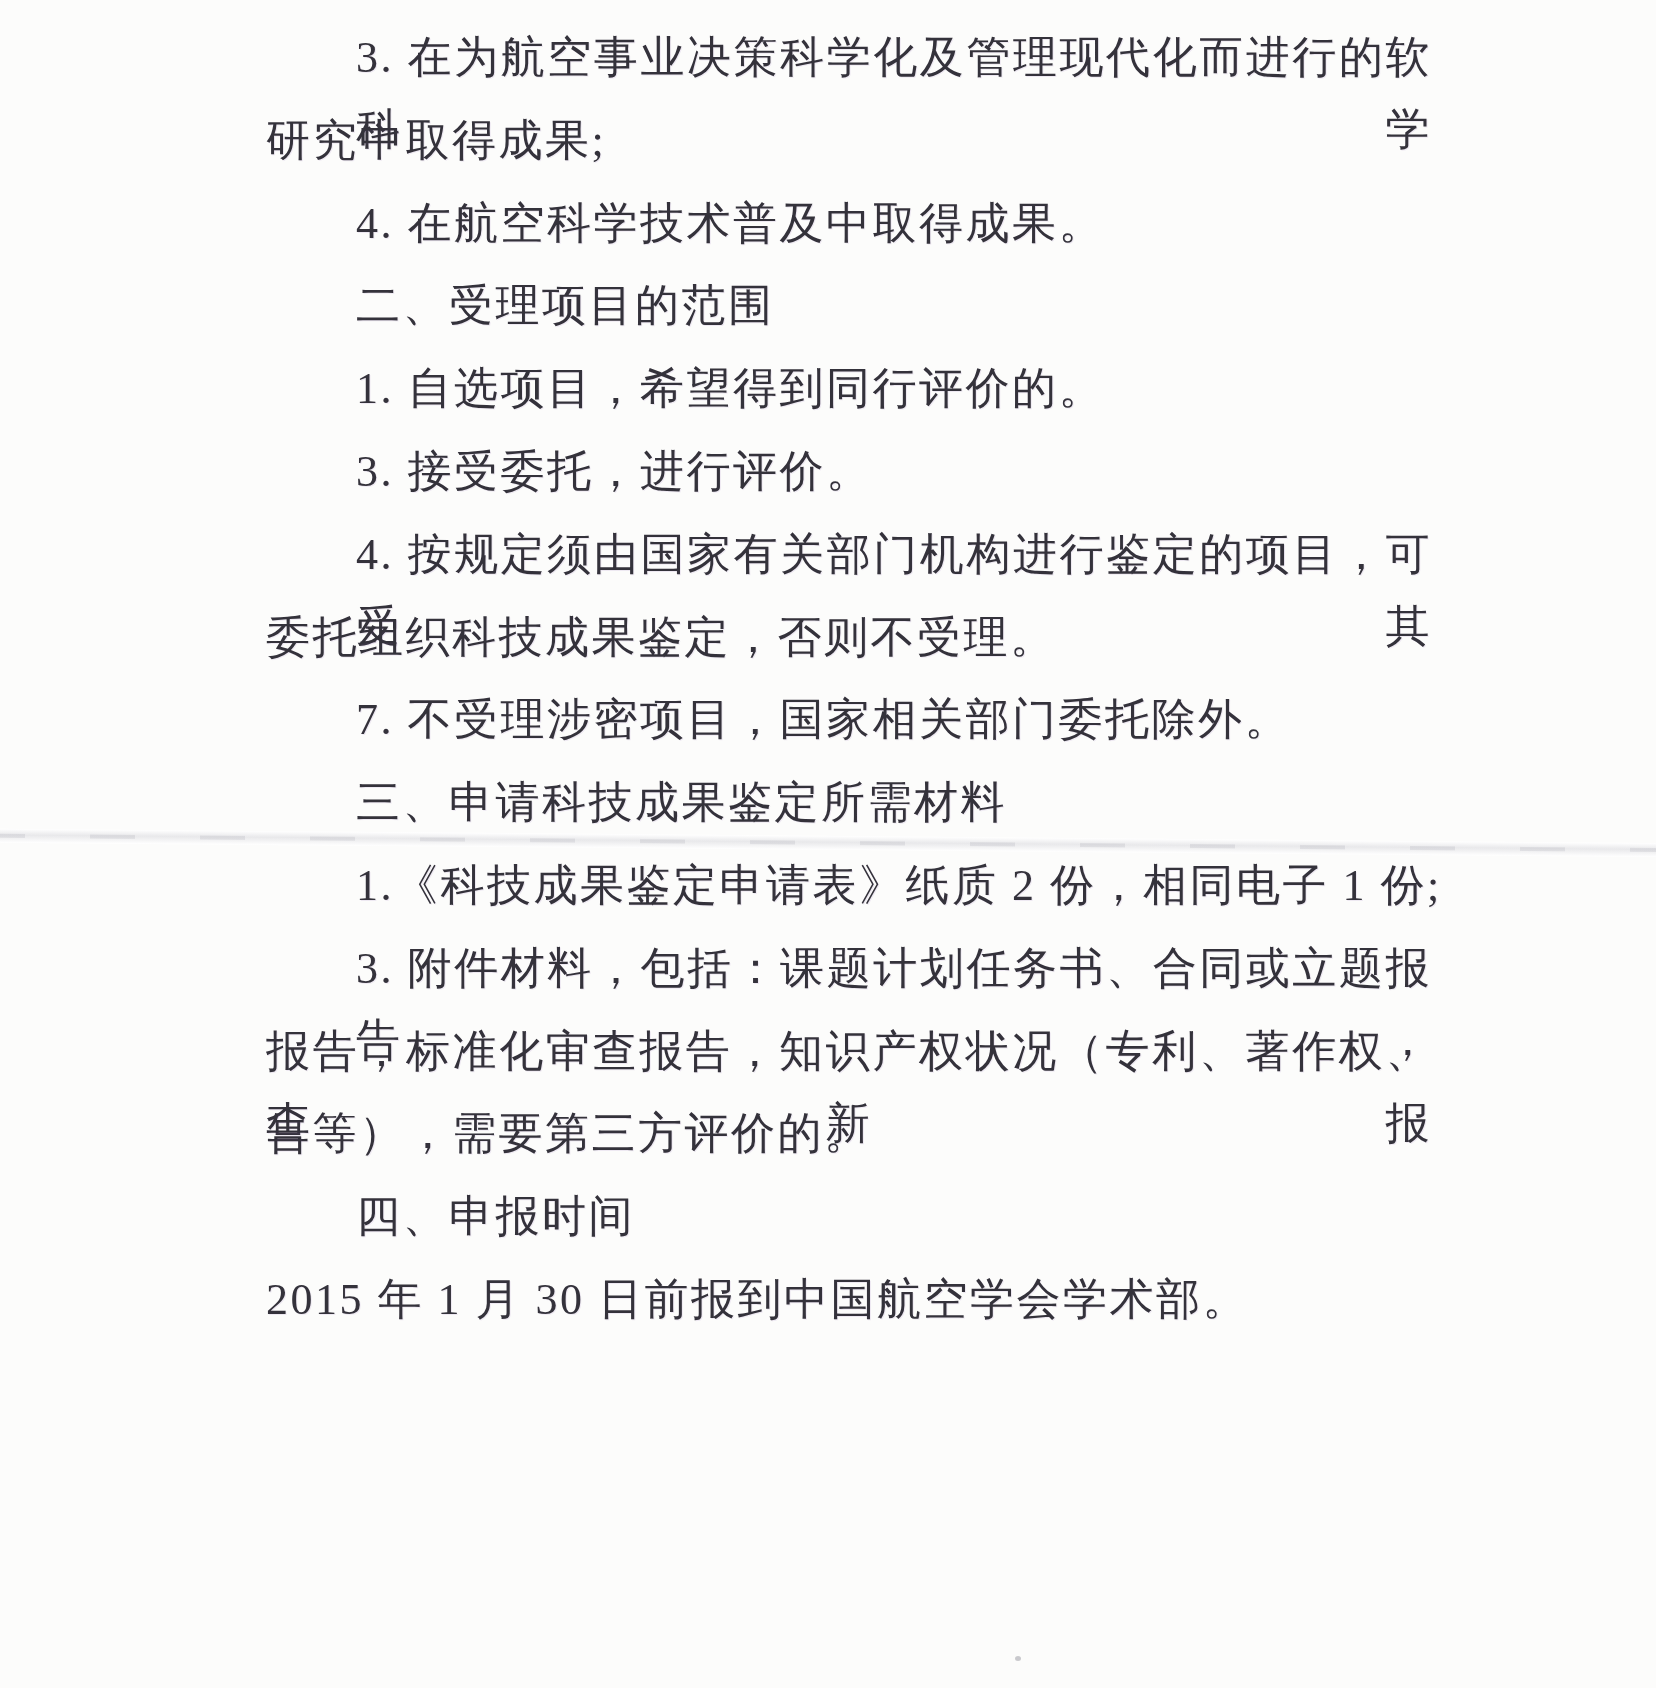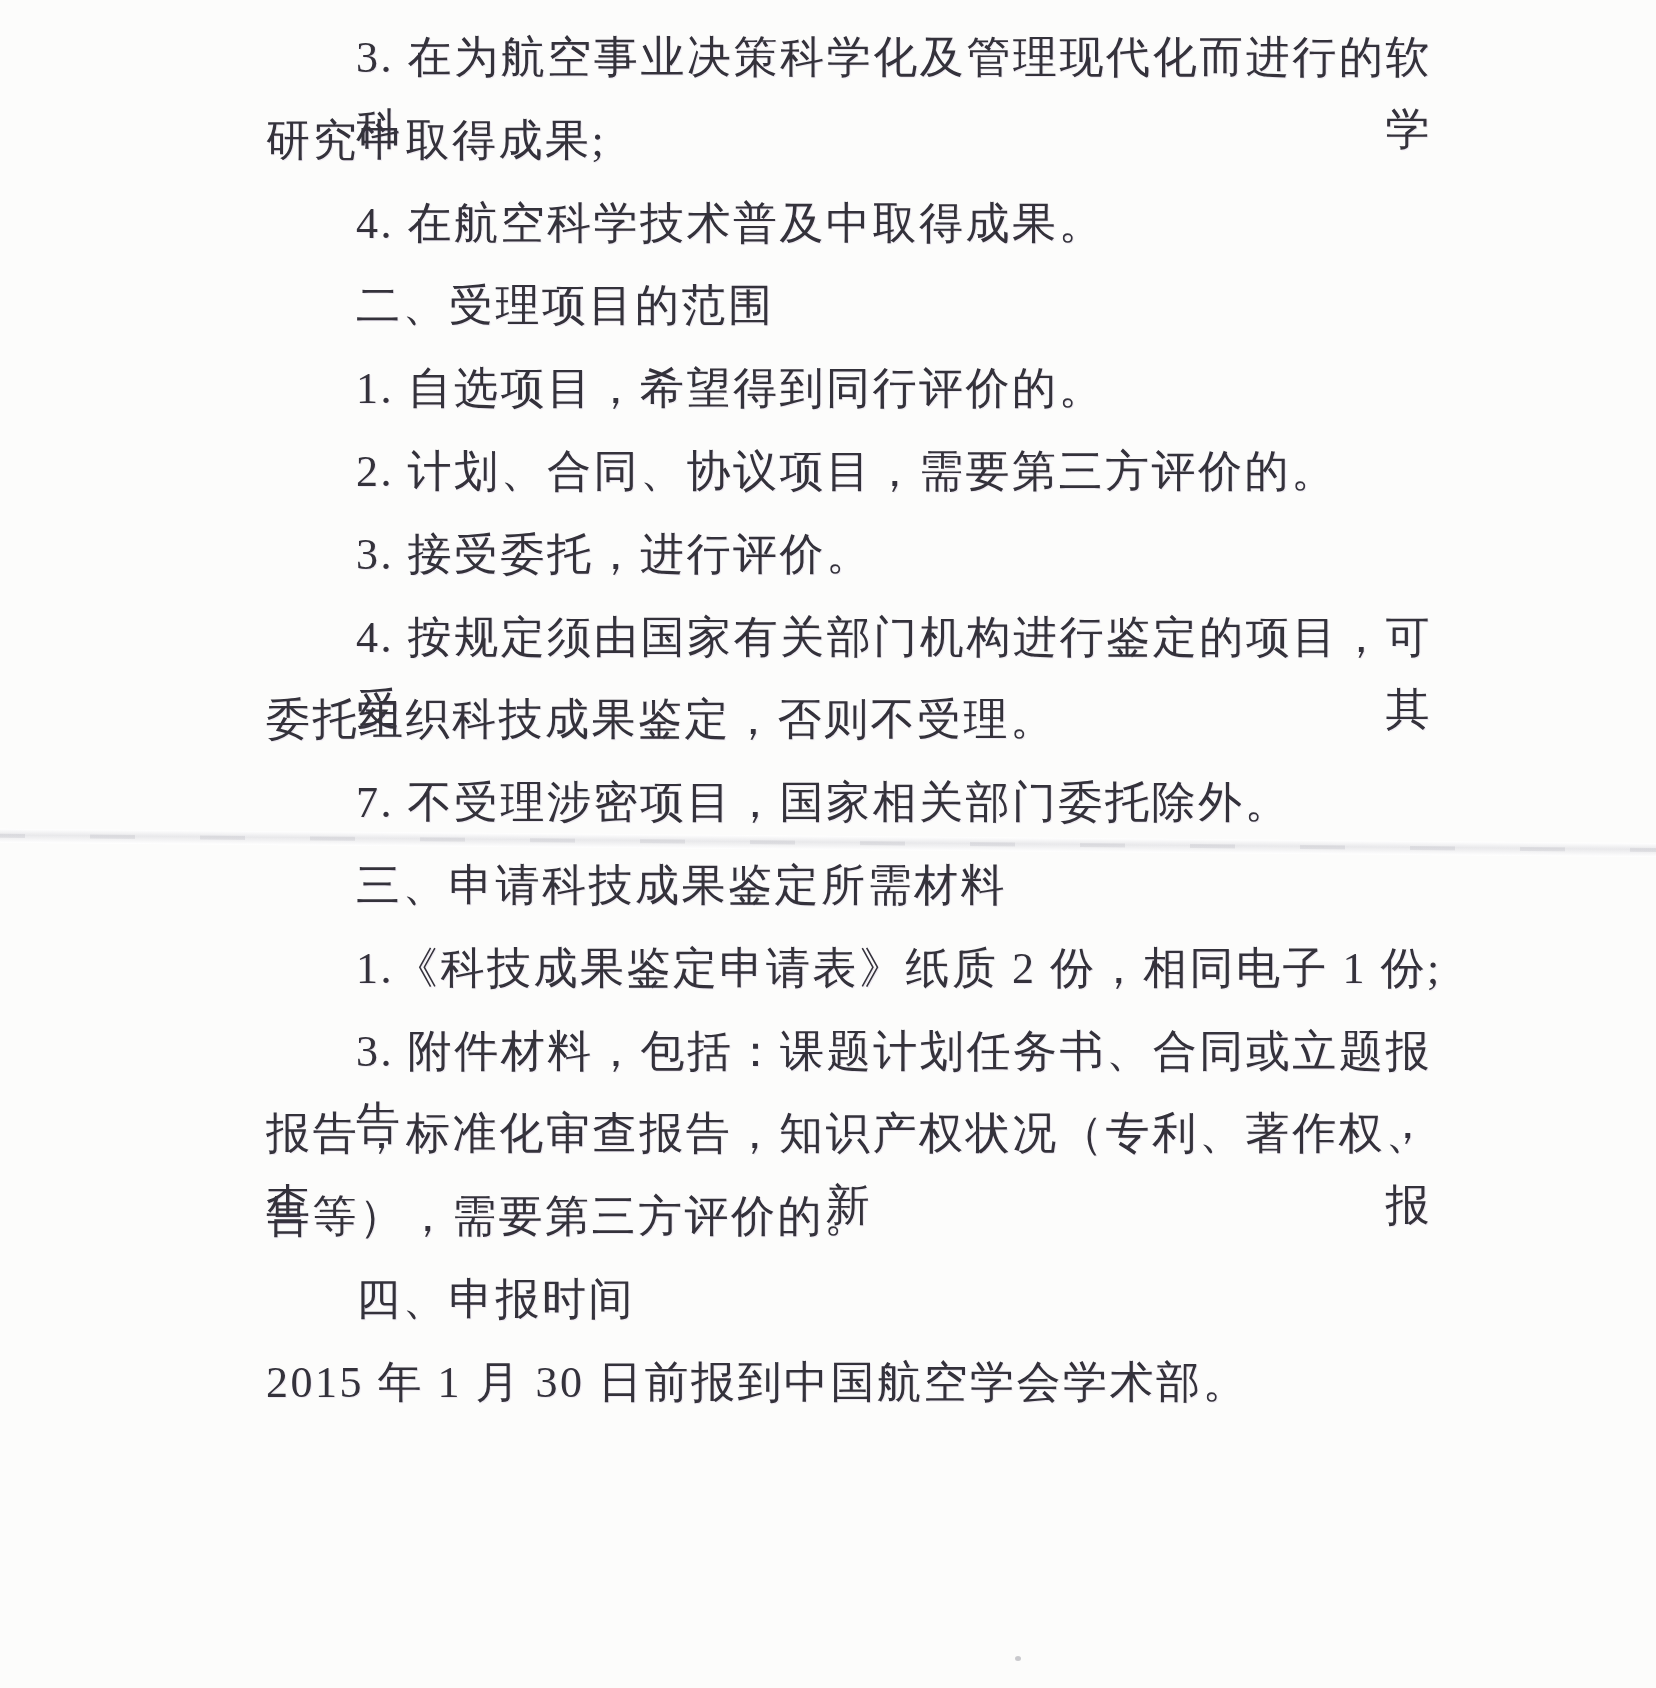--- a/index.html
+++ b/index.html
@@ -75,21 +75,20 @@
 </head>
 <body>
 
 <div class="paper" style="background: rgb(252, 252, 251);">
   <div class="text-block" id="text-block" style="color: rgb(52, 50, 59);">
       <div class="line indent justify">3. 在为航空事业决策科学化及管理现代化而进行的软科学</div>
       <div class="line">研究中取得成果;</div>
       <div class="line indent">4. 在航空科学技术普及中取得成果。</div>
       <div class="line indent">二、受理项目的范围</div>
       <div class="line indent">1. 自选项目，希望得到同行评价的。</div>
-      <div class="line indent">2. 计划、合同、协议项目，需要第三方评价的。</div>
       <div class="line indent">3. 接受委托，进行评价。</div>
       <div class="line indent justify">4. 按规定须由国家有关部门机构进行鉴定的项目，可受其</div>
       <div class="line">委托组织科技成果鉴定，否则不受理。</div>
       <div class="line indent">7. 不受理涉密项目，国家相关部门委托除外。</div>
       <div class="line indent">三、申请科技成果鉴定所需材料</div>
       <div class="line indent">1.《科技成果鉴定申请表》纸质 2 份，相同电子 1 份;</div>
       <div class="line indent justify">3. 附件材料，包括：课题计划任务书、合同或立题报告，</div>
       <div class="line justify">报告，标准化审查报告，知识产权状况（专利、著作权、查新报</div>
       <div class="line">告等），需要第三方评价的。</div>
       <div class="line indent">四、申报时间</div>

